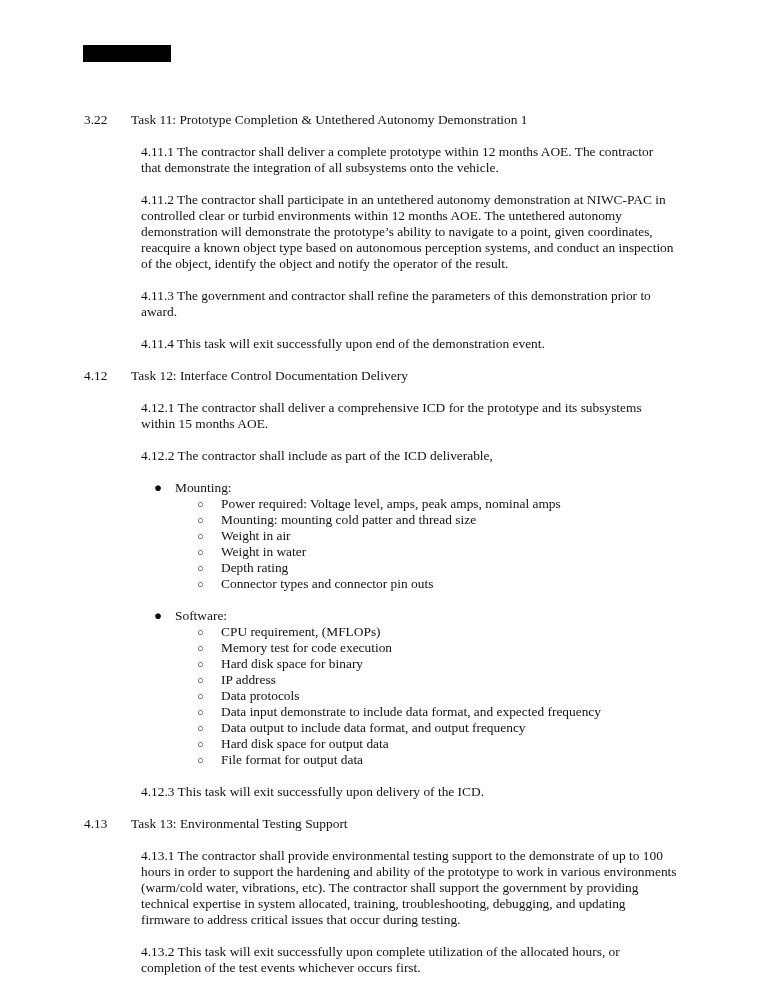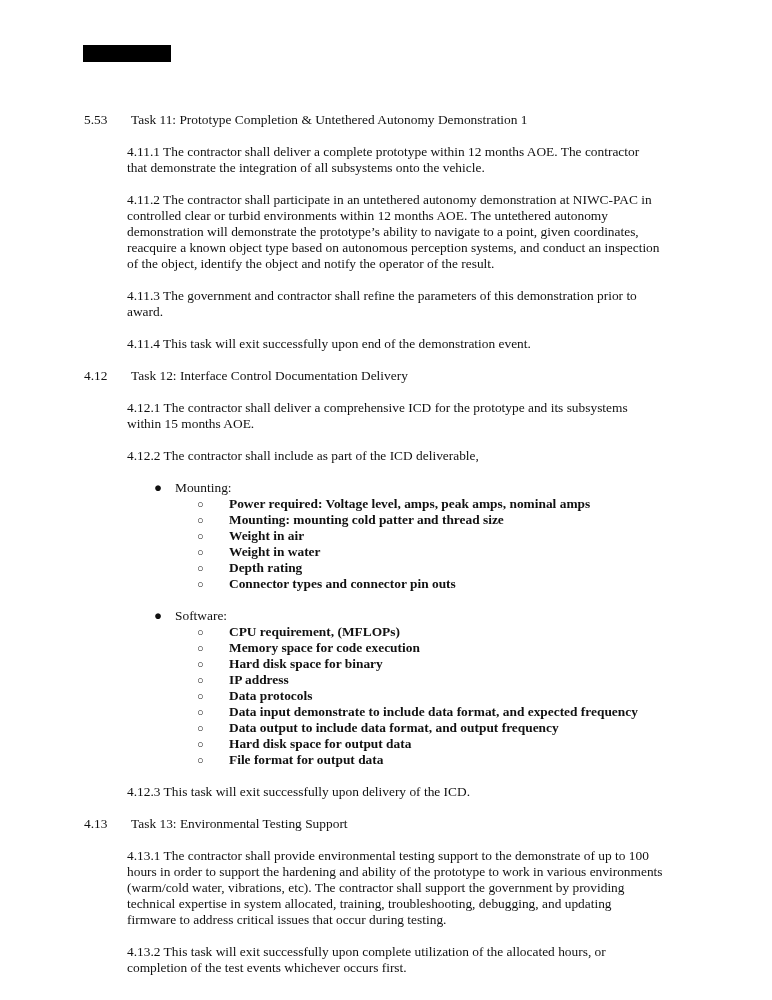--- a/index.html
+++ b/index.html
@@ -5,32 +5,32 @@
   html, body { margin: 0; padding: 0; background: #ffffff; }
   body {
     width: 772px; height: 1000px; position: relative; overflow: hidden;
     font-family: "Liberation Serif", "DejaVu Serif", serif;
     font-size: 13.4px; color: #111111;
   }
   .redaction { position: absolute; left: 83px; top: 45px; width: 88px; height: 17px; background: #000; }
   .ln { position: absolute; white-space: nowrap; line-height: 16px; }
   .num { left: 84px; }
   .head { left: 131px; }
-  .para { left: 127px; text-align: center; }
+  .para { left: 141px; text-align: center; }
   .bullet { left: 154px; }
   .bullet-label { left: 175px; }
   .sub-mark { left: 197px; font-size: 11px; }
-  .sub-text { left: 229px; font-weight: bold; }
+  .sub-text { left: 221px; }
 </style>
 </head>
 <body>
 
 <div class="redaction"></div>
 
-<div class="ln num" style="top:112px">5.53</div>
+<div class="ln num" style="top:112px">3.22</div>
 <div class="ln head" style="top:112px">Task 11: Prototype Completion &amp; Untethered Autonomy Demonstration 1</div>
 
 <div class="ln para" style="top:144px">4.11.1 The contractor shall deliver a complete prototype within 12 months AOE. The contractor</div>
 <div class="ln para" style="top:160px">that demonstrate the integration of all subsystems onto the vehicle.</div>
 
 <div class="ln para" style="top:192px">4.11.2 The contractor shall participate in an untethered autonomy demonstration at NIWC-PAC in</div>
 <div class="ln para" style="top:208px">controlled clear or turbid environments within 12 months AOE. The untethered autonomy</div>
 <div class="ln para" style="top:224px">demonstration will demonstrate the prototype’s ability to navigate to a point, given coordinates,</div>
 <div class="ln para" style="top:240px">reacquire a known object type based on autonomous perception systems, and conduct an inspection</div>
 <div class="ln para" style="top:256px">of the object, identify the object and notify the operator of the result.</div>
@@ -63,21 +63,21 @@
 <div class="ln sub-text" style="top:560px">Depth rating</div>
 <div class="ln sub-mark" style="top:576px">○</div>
 <div class="ln sub-text" style="top:576px">Connector types and connector pin outs</div>
 
 <div class="ln bullet" style="top:608px">●</div>
 <div class="ln bullet-label" style="top:608px">Software:</div>
 
 <div class="ln sub-mark" style="top:624px">○</div>
 <div class="ln sub-text" style="top:624px">CPU requirement, (MFLOPs)</div>
 <div class="ln sub-mark" style="top:640px">○</div>
-<div class="ln sub-text" style="top:640px">Memory space for code execution</div>
+<div class="ln sub-text" style="top:640px">Memory test for code execution</div>
 <div class="ln sub-mark" style="top:656px">○</div>
 <div class="ln sub-text" style="top:656px">Hard disk space for binary</div>
 <div class="ln sub-mark" style="top:672px">○</div>
 <div class="ln sub-text" style="top:672px">IP address</div>
 <div class="ln sub-mark" style="top:688px">○</div>
 <div class="ln sub-text" style="top:688px">Data protocols</div>
 <div class="ln sub-mark" style="top:704px">○</div>
 <div class="ln sub-text" style="top:704px">Data input demonstrate to include data format, and expected frequency</div>
 <div class="ln sub-mark" style="top:720px">○</div>
 <div class="ln sub-text" style="top:720px">Data output to include data format, and output frequency</div>

